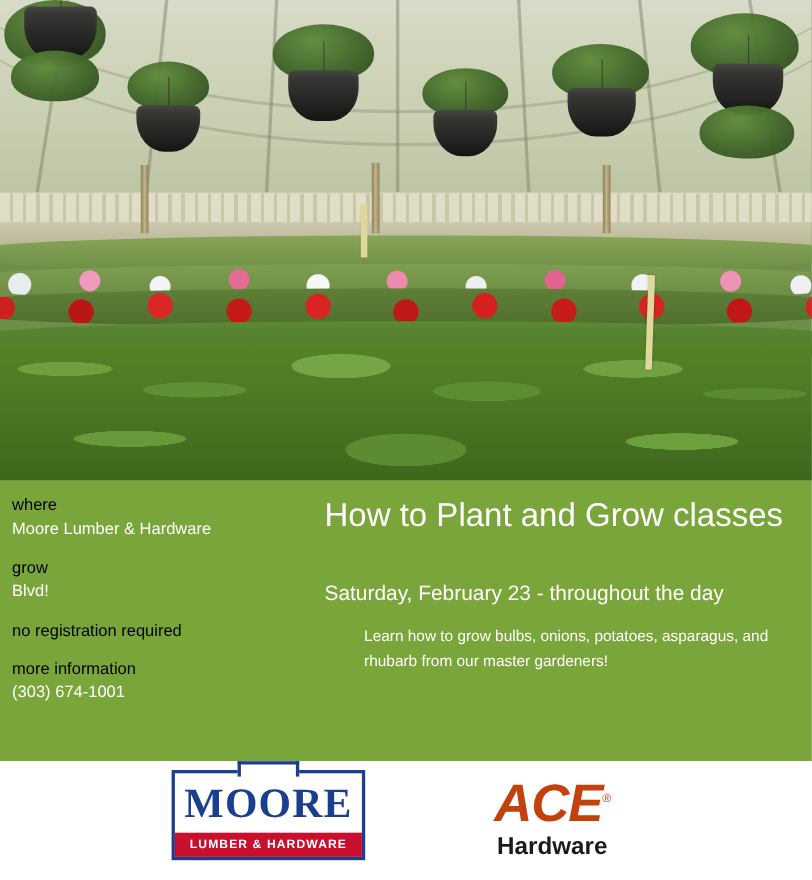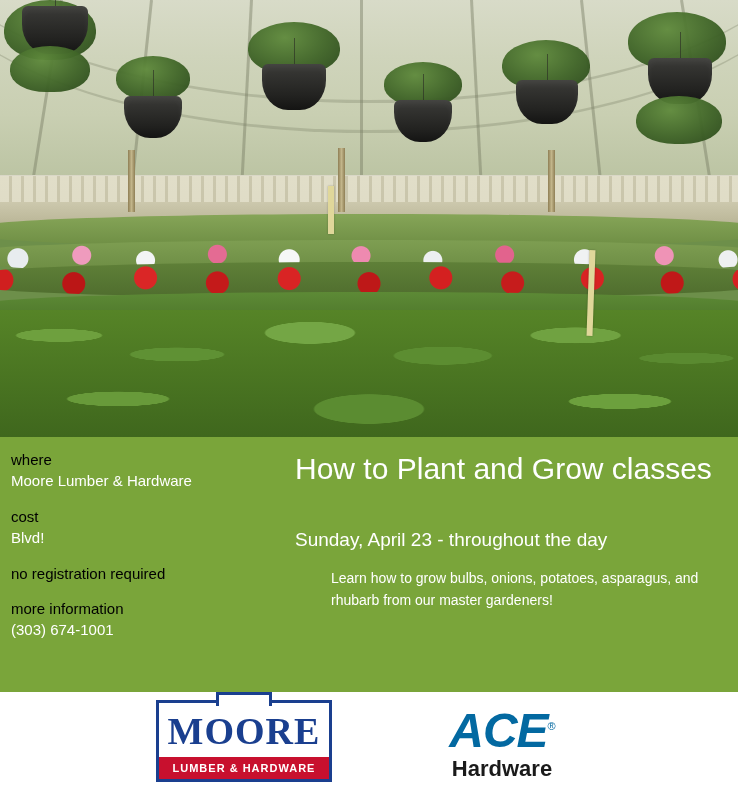--- a/index.html
+++ b/index.html
@@ -295,21 +295,21 @@
     width: 160px;
     height: 80px;
     text-align: center;
   }
   .ace-word {
     font-family: "Liberation Sans", sans-serif;
     font-style: italic;
     font-weight: bold;
     font-size: 48px;
     line-height: 50px;
-    color: #0369a1;
+    color: #c2410c;
     letter-spacing: -1px;
   }
   .ace-reg {
     font-size: 11px;
     vertical-align: super;
     font-style: normal;
     font-weight: normal;
   }
   .ace-sub {
     font-family: "Liberation Sans", sans-serif;
@@ -375,32 +375,32 @@
     <div class="stake" style="left:588px; top:250px; height:86px; transform:rotate(2deg);"></div>
     <div class="stake" style="left:328px; top:186px; height:48px;"></div>
   </div>
 
   <div class="info">
 
     <div class="info-left">
       <div class="lbl first">where</div>
       <div class="val">Moore Lumber &amp; Hardware</div>
 
-      <div class="lbl">cost</div>
+      <div class="lbl">grow</div>
       <div class="val">Blvd!</div>
 
       <div class="lbl">no registration required</div>
 
       <div class="lbl">more information</div>
       <div class="val">(303) 674-1001</div>
     </div>
 
     <div class="info-right">
       <h1 class="headline">How to Plant and Grow classes</h1>
-      <div class="subhead">Sunday, April 23 - throughout the day</div>
+      <div class="subhead">Saturday, February 23 - throughout the day</div>
       <div class="body-copy">Learn how to grow bulbs, onions, potatoes, asparagus, and rhubarb from our master gardeners!</div>
     </div>
 
   </div>
 
   <div class="footer">
     <div class="logos">
 
       <div class="moore">
         <div class="moore-notch"></div>

